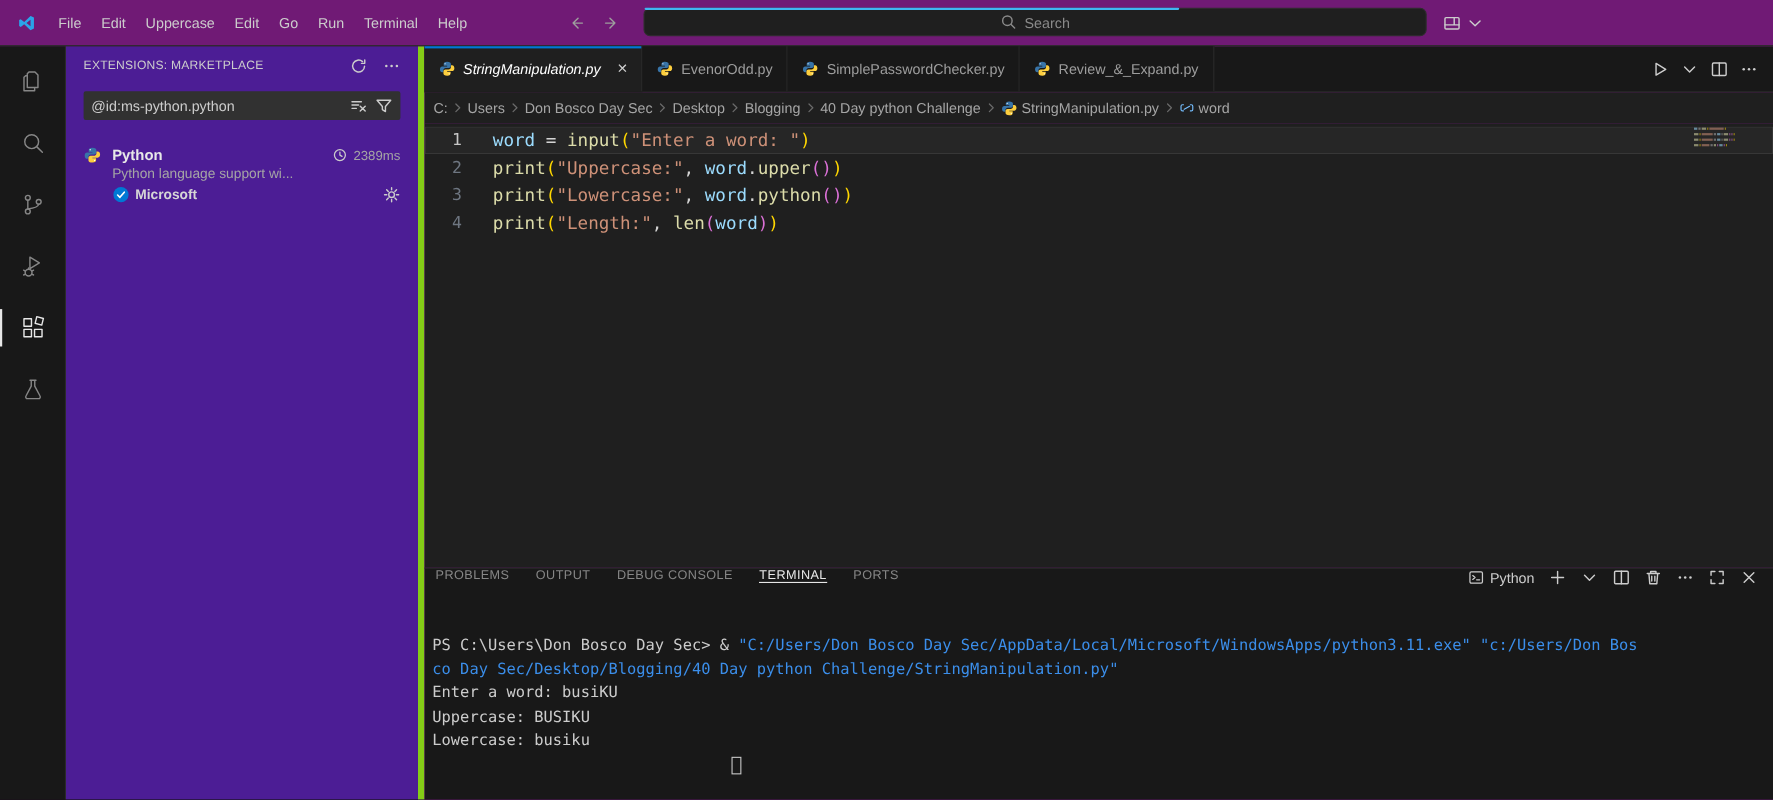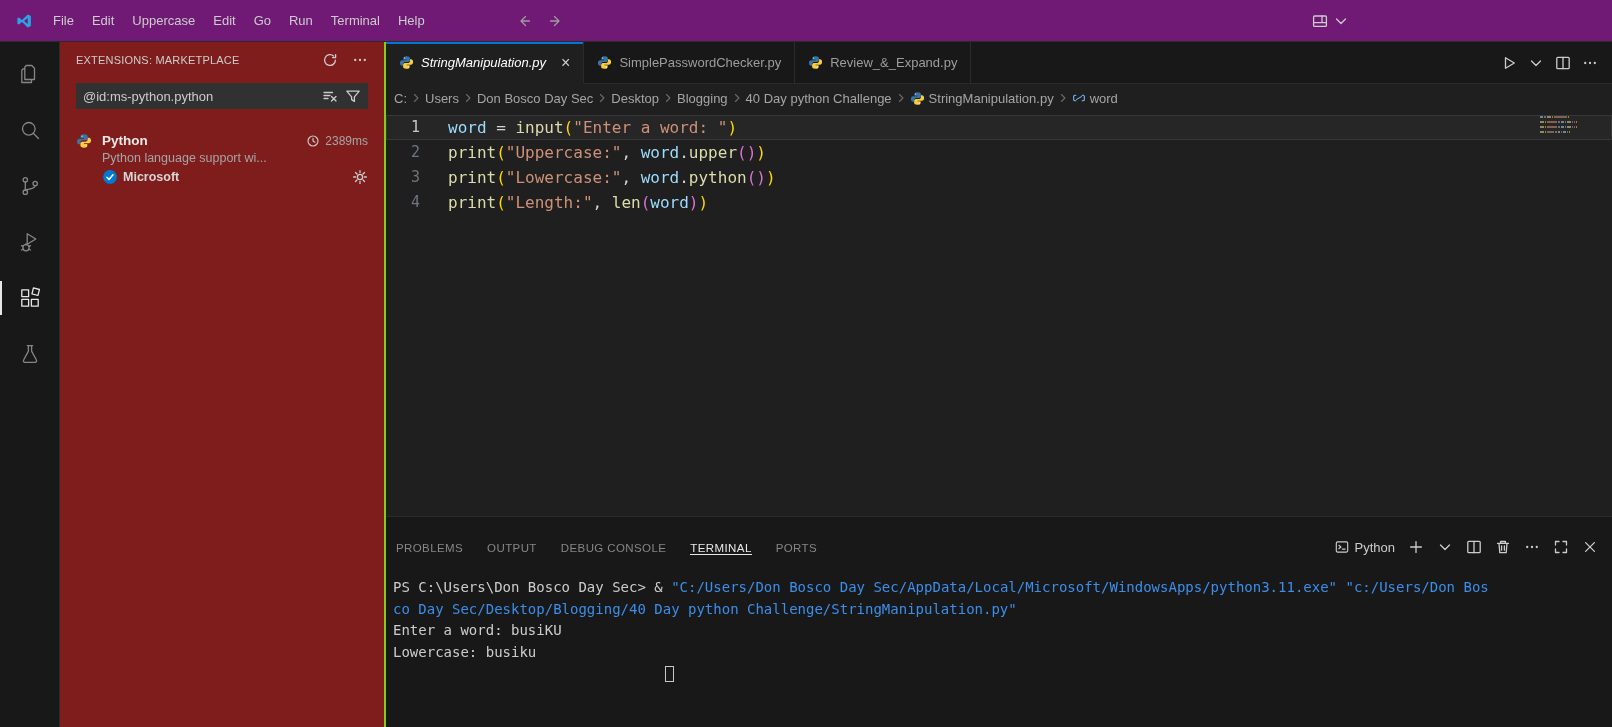--- a/index.html
+++ b/index.html
@@ -24,21 +24,21 @@
 
   
   .activitybar{width:60px;border-right:1px solid #2b2b2b;display:flex;flex-direction:column;padding-top:4px;flex:none}
   .act{height:56px;display:flex;align-items:center;justify-content:center;color:#868686;position:relative;cursor:pointer}
   .act.active{color:#e7e7e7}
   .act.active::before{content:'';position:absolute;left:0;top:11px;bottom:11px;width:2px;background:#e7e7e7}
   .act-icon{display:inline-flex}
   .act-icon svg{width:24px;height:24px}
 
   
-  .sidebar{width:326px;flex:none;border-right:2px solid #84cc16;padding:0 16px;background:#7f1d1d}
+  .sidebar{width:326px;flex:none;border-right:6px solid #84cc16;padding:0 16px;background:#4c1d95}
   .sb-header{height:36px;display:flex;align-items:center;justify-content:space-between}
   .sb-title{font-size:11px;color:#cccccc;letter-spacing:.2px}
   .sb-actions{display:flex;gap:14px;align-items:center}
   .sb-icon{display:inline-flex;color:#cccccc;cursor:pointer}
   .sb-icon svg{width:16px;height:16px}
   .sb-icon.sm svg{width:14px;height:14px}
   .sb-search{height:26px;background:#313131;border-radius:2px;display:flex;align-items:center;justify-content:space-between;
     padding:0 7px;margin-top:5px;color:#cccccc}
   .sb-search-icons{display:flex;gap:7px;align-items:center}
   .ext-card{display:flex;gap:10px;margin-top:24px;cursor:pointer}
@@ -81,21 +81,21 @@
   .lnum{width:34px;text-align:right;color:#6e7681;flex:none;font-size:15px}
   .lnum-cur{color:#c6c6c6}
   .ltxt{margin-left:28px;white-space:pre}
   .tk-v{color:#9cdcfe}.tk-f{color:#dcdcaa}.tk-s{color:#ce9178}.tk-p{color:#d4d4d4}.tk-b1{color:#ffd700}.tk-b2{color:#da70d6}
   .minimap{position:absolute;top:4px;right:6px;width:66px;opacity:.55}
   .mm-line{height:3px;margin-bottom:2px;display:flex;gap:1px}
   .mm-seg{height:2px;display:inline-block}
 
   
   .panel{height:211px;background:#181818;border-top:1px solid #2b2b2b;display:flex;flex-direction:column;flex:none}
-  .panel-header{height:38px;display:flex;justify-content:space-between;align-items:flex-end;padding:0 14px 0 10px;flex:none}
+  .panel-header{height:38px;display:flex;justify-content:space-between;align-items:flex-start;padding:0 14px 0 10px;flex:none}
   .ptabs{display:flex;gap:24px;font-size:11.5px;letter-spacing:.4px;color:#868686}
   .ptab{display:flex;align-items:center;border-bottom:1px solid transparent;cursor:pointer}
   .ptab.active{color:#e7e7e7;border-bottom-color:#e7e7e7}
   .pactions{display:flex;align-items:center;gap:13px;color:#cccccc}
   .shell{display:flex;gap:6px;align-items:center;font-size:13px;cursor:pointer}
   .terminal{flex:1;padding:22px 0 0 7px;font-family:"DejaVu Sans Mono","Liberation Mono",monospace;font-size:14px;line-height:21.5px;color:#cccccc;overflow:hidden}
   .term-line{white-space:pre}
   .tm-fg{color:#cccccc}.tm-blue{color:#3b8eea}
   .term-cursor{display:inline-block;width:9px;height:16px;border:1px solid #c8c8c8;margin-left:272px;transform:translateY(3px)}
 
@@ -129,20 +129,30 @@
           <svg viewBox="0 0 16 16" fill="none" stroke="currentColor" stroke-width="1.3" stroke-linecap="round" stroke-linejoin="round">
             <path d="M9.5 3.5 5 8l4.5 4.5M5 8h8.5"></path>
           </svg>
         </span>
       <span data-icon="arrow-right">
           <svg viewBox="0 0 16 16" fill="none" stroke="currentColor" stroke-width="1.3" stroke-linecap="round" stroke-linejoin="round">
             <path d="M6.5 3.5 11 8l-4.5 4.5M11 8H2.5"></path>
           </svg>
         </span>
     </div>
+    <div class="searchbox">
+      <div class="progress"></div>
+      <span class="s-icon" data-icon="search-small">
+          <svg viewBox="0 0 16 16" fill="none" stroke="currentColor" stroke-width="1.3" stroke-linecap="round" stroke-linejoin="round">
+            <circle cx="6.8" cy="6.8" r="4.3"></circle>
+            <path d="m10.2 10.2 3.2 3.2"></path>
+          </svg>
+        </span>
+      <span>Search</span>
+    </div>
     <div class="title-right">
       <span data-icon="layout">
           <svg viewBox="0 0 16 16" fill="none" stroke="currentColor" stroke-width="1.3" stroke-linecap="round" stroke-linejoin="round">
             <rect x="1.6" y="3" width="12.8" height="10.4" rx="1"></rect>
             <path d="M1.6 9.6h12.8M10 3v6.6"></path>
           </svg>
         </span>
       <span class="chev" data-icon="chev-down">
           <svg viewBox="0 0 16 16" fill="none" stroke="currentColor" stroke-width="1.3" stroke-linecap="round" stroke-linejoin="round">
             <path d="m3.5 6 4.5 4.5L12.5 6"></path>
@@ -302,20 +312,31 @@
             </div>
             <div class="tab">
               <span class="pyicon">
                 <svg viewBox="0 0 32 32">
                   <path fill="#3874a8" d="M15.9 2.6c-5.2 0-6.6 2.3-6.6 4.6v3h6.7v1.2H6.4c-2.6 0-4.4 2.3-4.4 5.6 0 3.4 1.8 5.7 4.4 5.7h2.2v-3.3c0-2.6 2.1-4.7 4.7-4.7h6c2.2 0 3.9-1.8 3.9-3.9v-4c0-2.3-1.9-4.2-7.3-4.2z"></path>
                   <circle cx="12" cy="6.3" r="1.2" fill="#fff"></circle>
                   <path fill="#fcce3e" d="M16.1 29.4c5.2 0 6.6-2.3 6.6-4.6v-3H16v-1.2h9.6c2.6 0 4.4-2.3 4.4-5.6 0-3.4-1.8-5.7-4.4-5.7h-2.2v3.3c0 2.6-2.1 4.7-4.7 4.7h-6c-2.2 0-3.9 1.8-3.9 3.9v4c0 2.3 1.9 4.2 7.3 4.2z"></path>
                   <circle cx="20" cy="25.7" r="1.2" fill="#fff"></circle>
                 </svg>
               </span>
+              <span class="tab-label">EvenorOdd.py</span>
+            </div>
+            <div class="tab">
+              <span class="pyicon">
+                <svg viewBox="0 0 32 32">
+                  <path fill="#3874a8" d="M15.9 2.6c-5.2 0-6.6 2.3-6.6 4.6v3h6.7v1.2H6.4c-2.6 0-4.4 2.3-4.4 5.6 0 3.4 1.8 5.7 4.4 5.7h2.2v-3.3c0-2.6 2.1-4.7 4.7-4.7h6c2.2 0 3.9-1.8 3.9-3.9v-4c0-2.3-1.9-4.2-7.3-4.2z"></path>
+                  <circle cx="12" cy="6.3" r="1.2" fill="#fff"></circle>
+                  <path fill="#fcce3e" d="M16.1 29.4c5.2 0 6.6-2.3 6.6-4.6v-3H16v-1.2h9.6c2.6 0 4.4-2.3 4.4-5.6 0-3.4-1.8-5.7-4.4-5.7h-2.2v3.3c0 2.6-2.1 4.7-4.7 4.7h-6c-2.2 0-3.9 1.8-3.9 3.9v4c0 2.3 1.9 4.2 7.3 4.2z"></path>
+                  <circle cx="20" cy="25.7" r="1.2" fill="#fff"></circle>
+                </svg>
+              </span>
               <span class="tab-label">SimplePasswordChecker.py</span>
             </div>
             <div class="tab">
               <span class="pyicon">
                 <svg viewBox="0 0 32 32">
                   <path fill="#3874a8" d="M15.9 2.6c-5.2 0-6.6 2.3-6.6 4.6v3h6.7v1.2H6.4c-2.6 0-4.4 2.3-4.4 5.6 0 3.4 1.8 5.7 4.4 5.7h2.2v-3.3c0-2.6 2.1-4.7 4.7-4.7h6c2.2 0 3.9-1.8 3.9-3.9v-4c0-2.3-1.9-4.2-7.3-4.2z"></path>
                   <circle cx="12" cy="6.3" r="1.2" fill="#fff"></circle>
                   <path fill="#fcce3e" d="M16.1 29.4c5.2 0 6.6-2.3 6.6-4.6v-3H16v-1.2h9.6c2.6 0 4.4-2.3 4.4-5.6 0-3.4-1.8-5.7-4.4-5.7h-2.2v3.3c0 2.6-2.1 4.7-4.7 4.7h-6c-2.2 0-3.9 1.8-3.9 3.9v4c0 2.3 1.9 4.2 7.3 4.2z"></path>
                   <circle cx="20" cy="25.7" r="1.2" fill="#fff"></circle>
                 </svg>
@@ -547,19 +568,20 @@
                 <svg viewBox="0 0 16 16" fill="none" stroke="currentColor" stroke-width="1.3" stroke-linecap="round" stroke-linejoin="round">
                   <path d="m3.6 3.6 8.8 8.8M12.4 3.6l-8.8 8.8"></path>
                 </svg>
               </span>
           </div>
         </div>
         <div class="terminal">
             <div class="term-line"><span class="tm-fg">PS C:\Users\Don Bosco Day Sec&gt; &amp; </span><span class="tm-blue">"C:/Users/Don Bosco Day Sec/AppData/Local/Microsoft/WindowsApps/python3.11.exe"</span><span class="tm-fg"> </span><span class="tm-blue">"c:/Users/Don Bos</span></div>
             <div class="term-line"><span class="tm-blue">co Day Sec/Desktop/Blogging/40 Day python Challenge/StringManipulation.py"</span></div>
             <div class="term-line"><span class="tm-fg">Enter a word: busiKU</span></div>
+            <div class="term-line"><span class="tm-fg">Uppercase: BUSIKU</span></div>
             <div class="term-line"><span class="tm-fg">Lowercase: busiku</span></div>
             <div class="term-line"><span class="term-cursor"></span></div>
           </div>
       </div>
     </main>
   </div>
 </div>
 
 </body></html>

